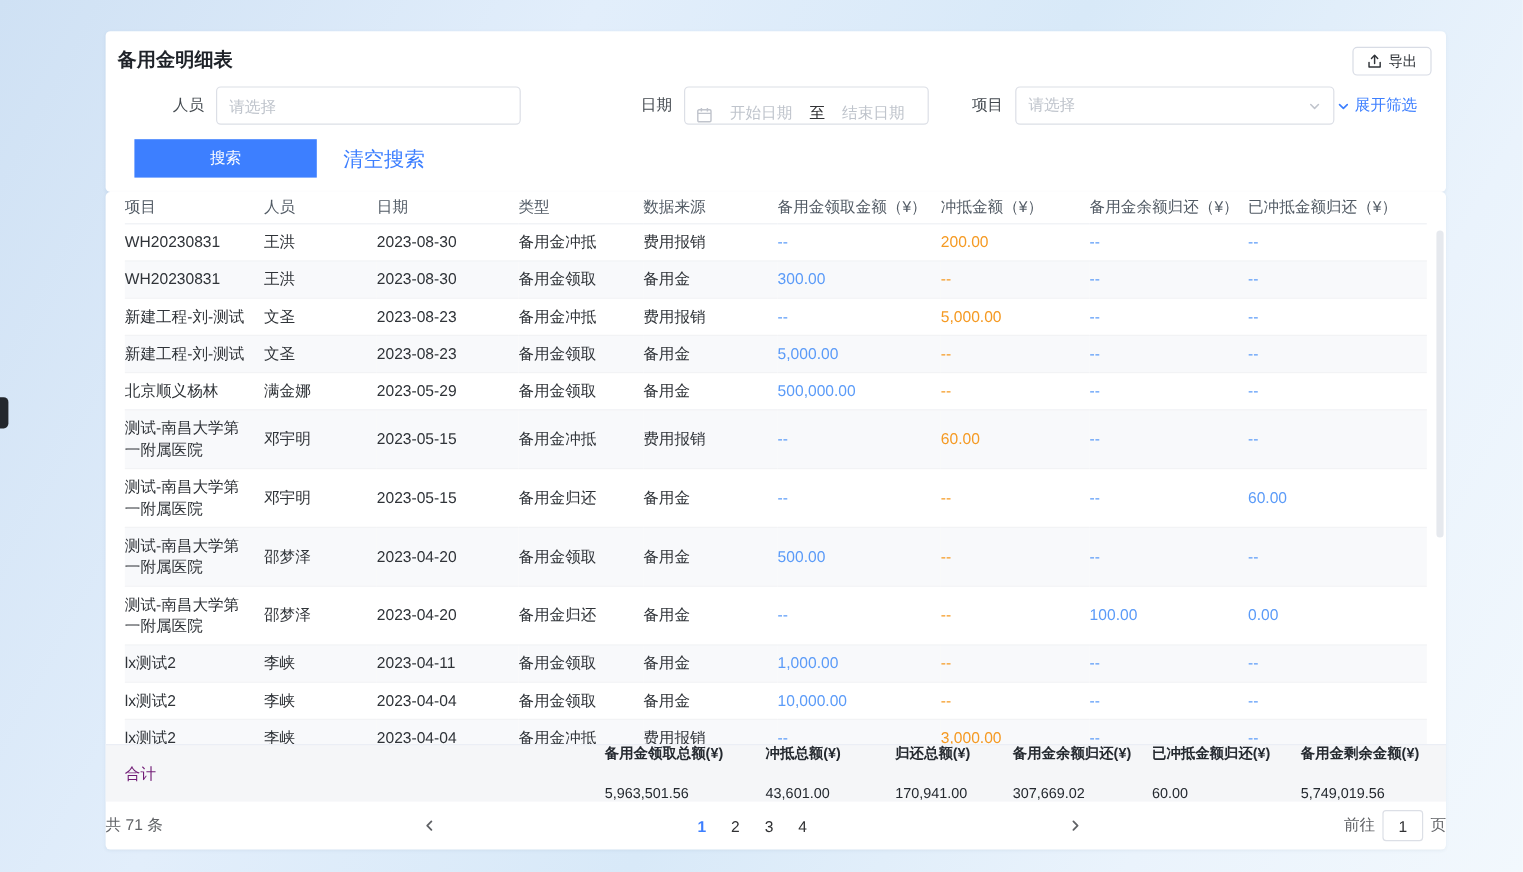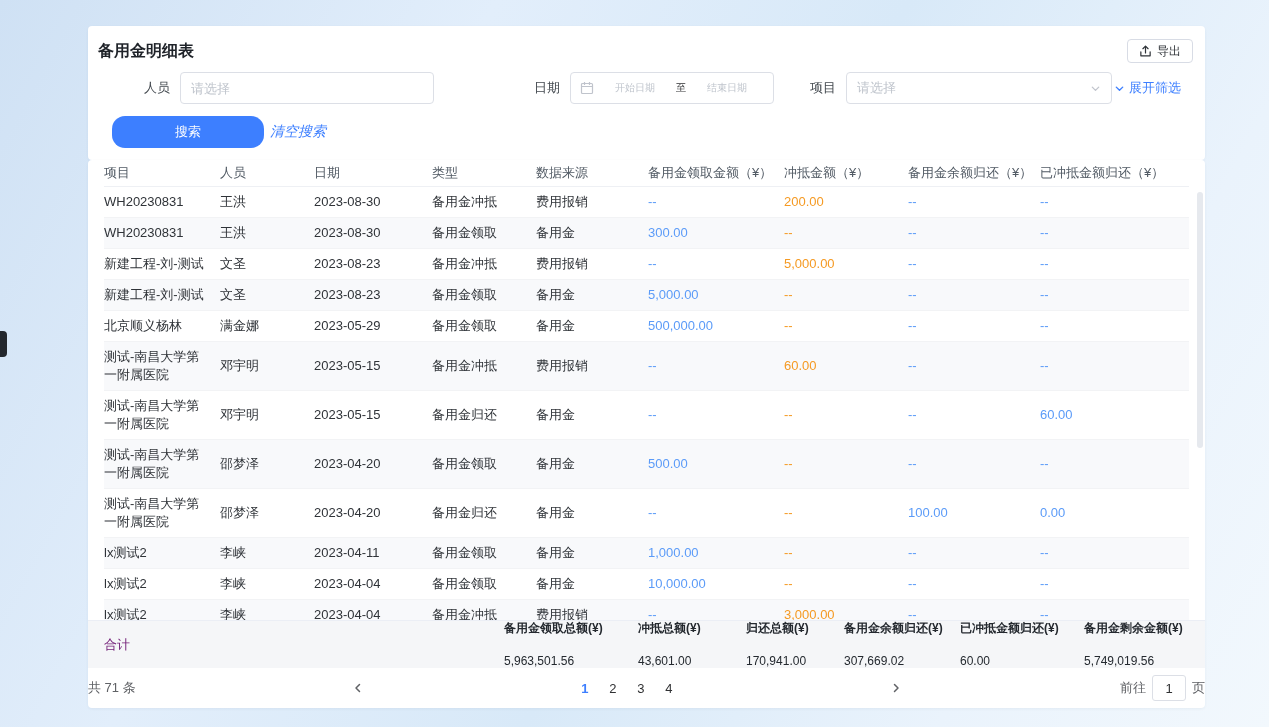--- a/index.html
+++ b/index.html
@@ -24,34 +24,34 @@
   .export-btn{margin-left:auto;display:inline-flex;align-items:center;gap:5px;background:#fff;border:1px solid #d8dce5;border-radius:4px;padding:4px 11px;font-size:12px;color:#2f3338;cursor:pointer;line-height:14px;}
   .filter-row{display:flex;align-items:center;padding:0 24px;height:32px;}
   .fgroup{display:flex;align-items:center;}
   .flabel{font-size:13px;color:#43494f;white-space:nowrap;}
   .g-person .flabel{width:58px;text-align:right;margin-right:10px;}
   .finput{height:32px;border:1px solid #dcdfe6;border-radius:4px;font-size:13px;padding:0 10px;color:#303133;outline:none;}
   .finput::placeholder{color:#bfc4cc;}
   .person-input{width:254px;}
   .g-date{margin-left:100px;}
   .g-date .flabel{margin-right:10px;}
-  .date-box{width:204px;height:32px;border:1px solid #dcdfe6;border-radius:4px;display:flex;align-items:center;padding:0 9px;gap:4px;font-size:10px;background:#fff;cursor:pointer;}
+  .date-box{width:204px;height:32px;border:1px solid #dcdfe6;border-radius:4px;display:flex;align-items:flex-end;padding:0 9px;gap:4px;font-size:13px;background:#fff;cursor:pointer;}
   .date-box .ph{color:#bfc4cc;flex:1;text-align:center;white-space:nowrap;}
   .date-box .sep{color:#303133;}
   .cal-ic{display:flex;align-items:center;color:#c0c4cc;}
   .g-project{margin-left:36px;}
   .g-project .flabel{margin-right:10px;}
   .select-box{width:266px;height:32px;border:1px solid #dcdfe6;border-radius:4px;display:flex;align-items:center;padding:0 10px;font-size:13px;background:#fff;cursor:pointer;}
   .select-box .ph{color:#bfc4cc;flex:1;}
   .chev{display:flex;align-items:center;color:#c0c4cc;}
   .expand-link{margin-left:auto;display:inline-flex;align-items:center;gap:4px;color:var(--accent);font-size:13px;cursor:pointer;text-decoration:none;white-space:nowrap;}
   .expand-link .chev{color:var(--accent);}
   .action-row{display:flex;align-items:center;padding:12px 24px 0;}
-  .search-btn{width:152px;height:32px;background:var(--accent);color:#fff;border:none;border-radius:13px;font-size:13px;cursor:pointer;}
-  .clear-link{margin-left:6px;color:var(--accent);font-size:14px;cursor:pointer;text-decoration:none;font-style:italic;}
+  .search-btn{width:152px;height:32px;background:var(--accent);color:#fff;border:none;border-radius:0;font-size:13px;cursor:pointer;}
+  .clear-link{margin-left:22px;color:var(--accent);font-size:17px;cursor:pointer;text-decoration:none;}
 
   
   .table-card{position:absolute;left:88px;top:160px;width:1117px;height:548px;background:#fff;border-radius:4px;box-shadow:0 1px 3px rgba(30,60,110,.06);overflow:hidden;}
   .table-viewport{height:460px;overflow:hidden;position:relative;padding:0 16px;}
   table.data-table{width:100%;border-collapse:collapse;table-layout:fixed;}
   thead th{font-size:13px;font-weight:400;color:#515a64;text-align:left;height:26px;padding:0 6px 0 0;border-bottom:1px solid #eef0f4;white-space:nowrap;overflow:hidden;}
   th.c0{width:116px;} th.c1{width:94px;} th.c2{width:118px;} th.c3{width:104px;} th.c4{width:112px;margin-left:20px;}
   th.c5{width:136px;} th.c6{width:124px;} th.c7{width:132px;}
   tbody td{font-size:13px;color:#2f3338;padding:6px 8px 6px 0;line-height:18px;border-bottom:1px solid #f2f3f5;vertical-align:middle;word-break:break-all;}
   tbody tr.striped{background:#f8f9fb;}

